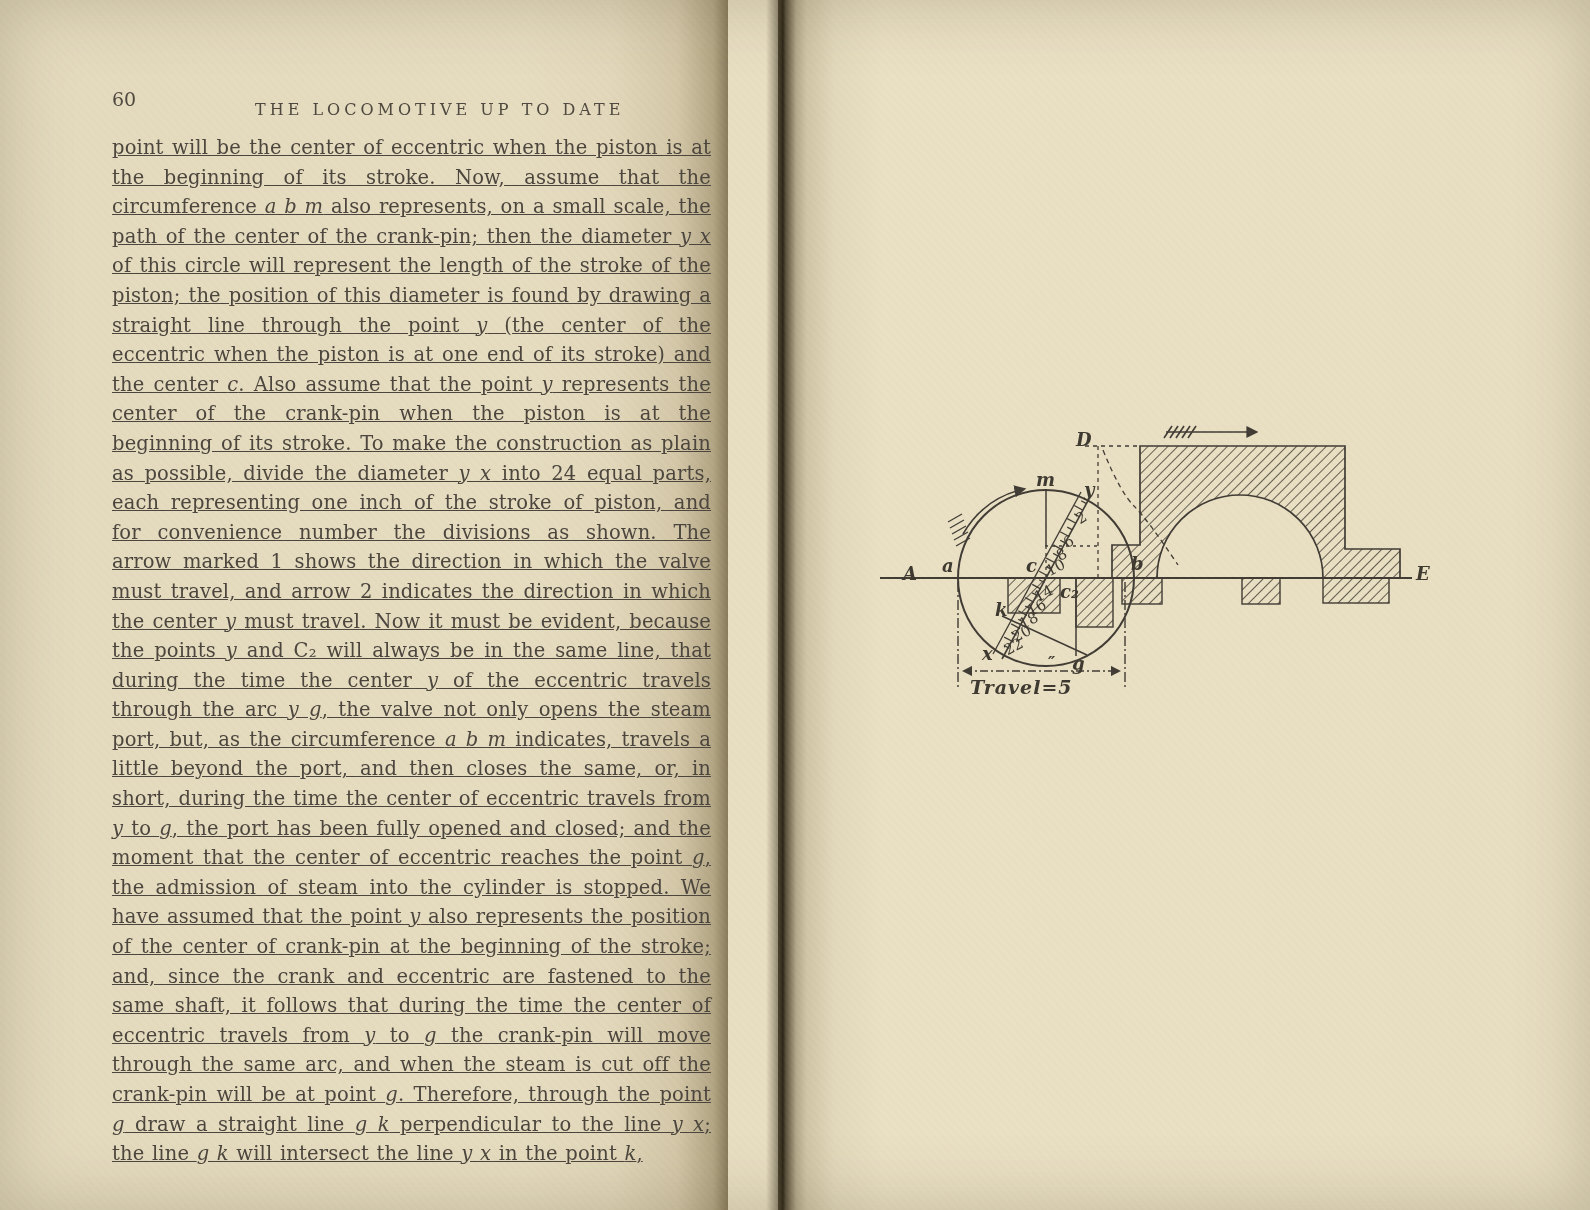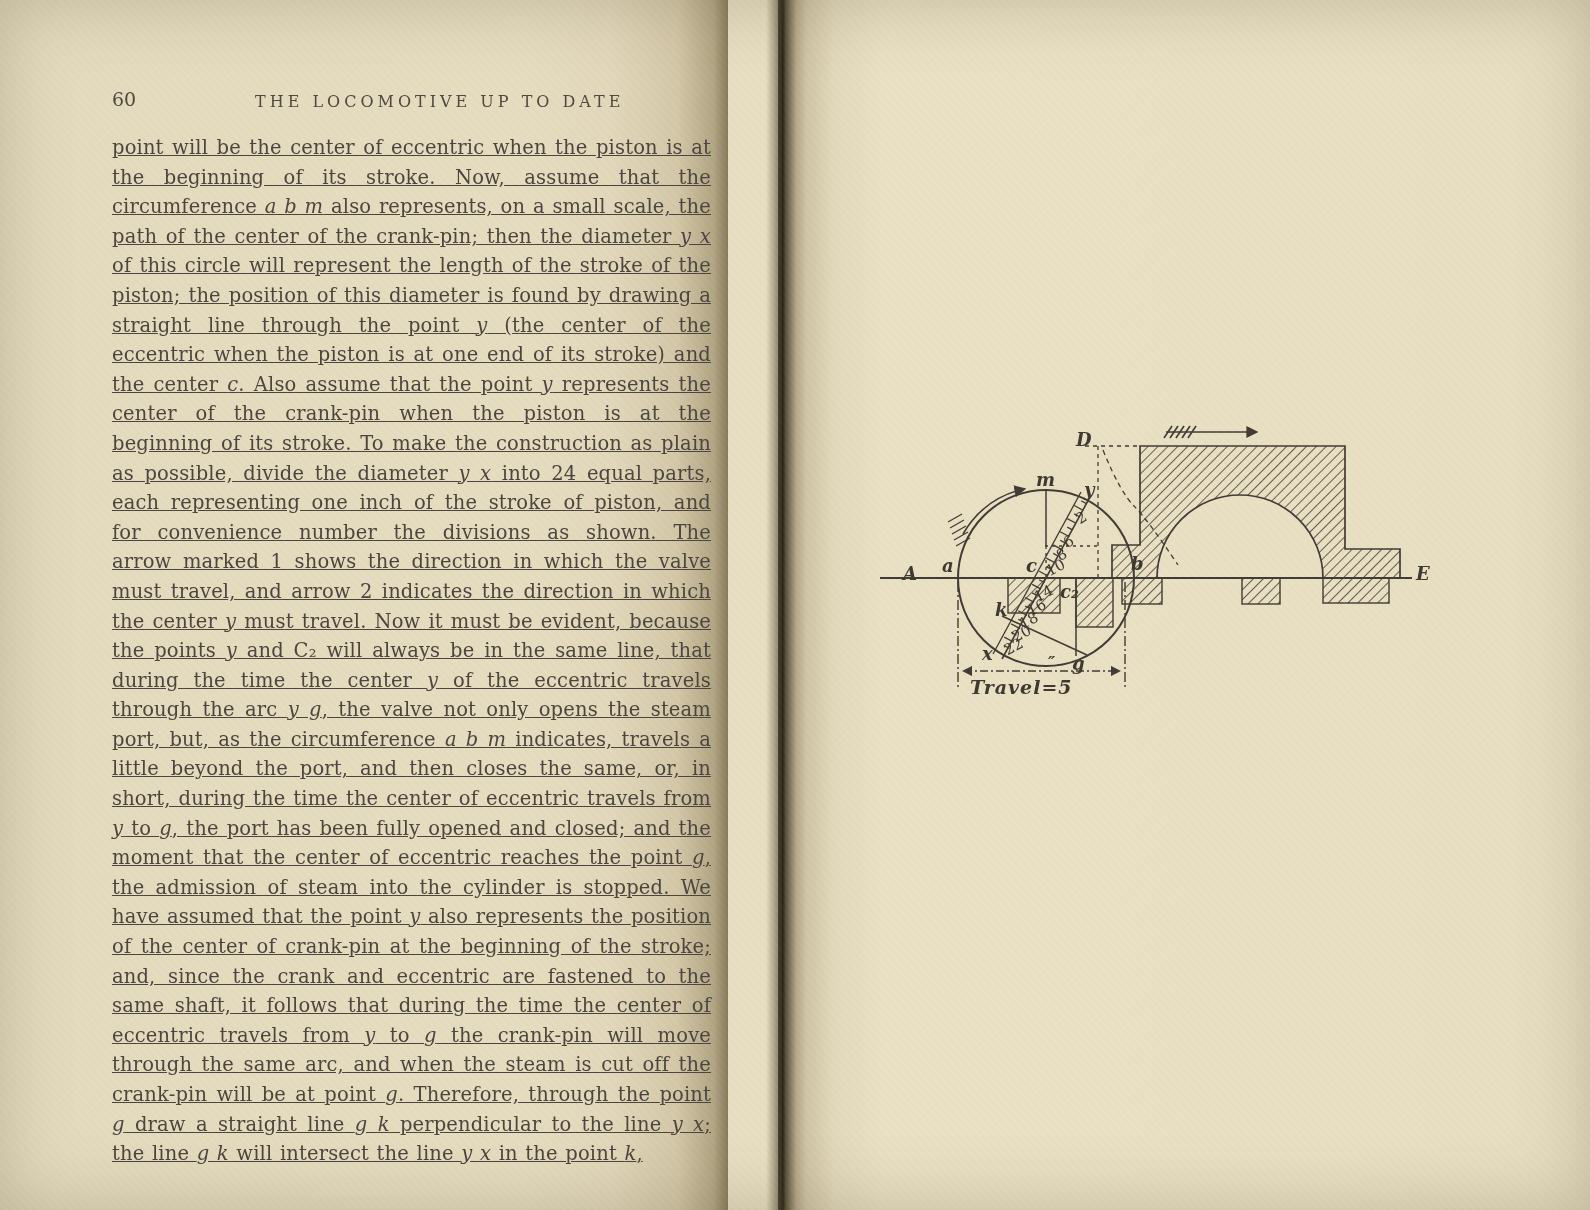--- a/index.html
+++ b/index.html
@@ -39,21 +39,21 @@
   .fnum{font-size:15px;fill:#3d382f;}
   .ftravel{font-style:italic;font-weight:bold;font-size:19px;fill:#3d382f;letter-spacing:1px;}
 </style>
 </head>
 <body>
 
 <div class="scan">
 
   <div class="page-left">
     <div class="pagenum" style="left:112px;top:88px;">60</div>
-    <div class="runhead" style="left:255px;top:92px;text-align:right;">THE LOCOMOTIVE UP TO DATE</div>
+    <div class="runhead" style="left:255px;top:100px;text-align:right;">THE LOCOMOTIVE UP TO DATE</div>
     <div class="body-text" style="left:112px;top:133px;width:599px;">point will be the center of eccentric when the piston is at the beginning of its stroke.  Now, assume that the circumference <i>a b m</i> also represents, on a small scale, the path of the center of the crank-pin; then the diameter <i>y x</i> of this circle will represent the length of the stroke of the piston; the position of this diameter is found by drawing a straight line through the point <i>y</i> (the center of the eccentric when the piston is at one end of its stroke) and the center <i>c</i>.  Also assume that the point <i>y</i> represents the center of the crank-pin when the piston is at the beginning of its stroke.  To make the construction as plain as possible, divide the diameter <i>y x</i> into 24 equal parts, each representing one inch of the stroke of piston, and for convenience number the divisions as shown.  The arrow marked 1 shows the direction in which the valve must travel, and arrow 2 indicates the direction in which the center <i>y</i> must travel.  Now it must be evident, because the points <i>y</i> and C₂ will always be in the same line, that during the time the center <i>y</i> of the eccentric travels through the arc <i>y g</i>, the valve not only opens the steam port, but, as the circumference <i>a b m</i> indicates, travels a little beyond the port, and then closes the same, or, in short, during the time the center of eccentric travels from <i>y</i> to <i>g</i>, the port has been fully opened and closed; and the moment that the center of eccentric reaches the point <i>g</i>, the admission of steam into the cylinder is stopped.  We have assumed that the point <i>y</i> also represents the position of the center of crank-pin at the beginning of the stroke; and, since the crank and eccentric are fastened to the same shaft, it follows that during the time the center of eccentric travels from <i>y</i> to <i>g</i> the crank-pin will move through the same arc, and when the steam is cut off the crank-pin will be at point <i>g</i>.  Therefore, through the point <i>g</i> draw a straight line <i>g k</i> perpendicular to the line <i>y x</i>; the line <i>g k</i> will intersect the line <i>y x</i> in the point <i>k</i>,</div>
   </div>
 
   <div class="page-right">
     
     
 
     
 
     

